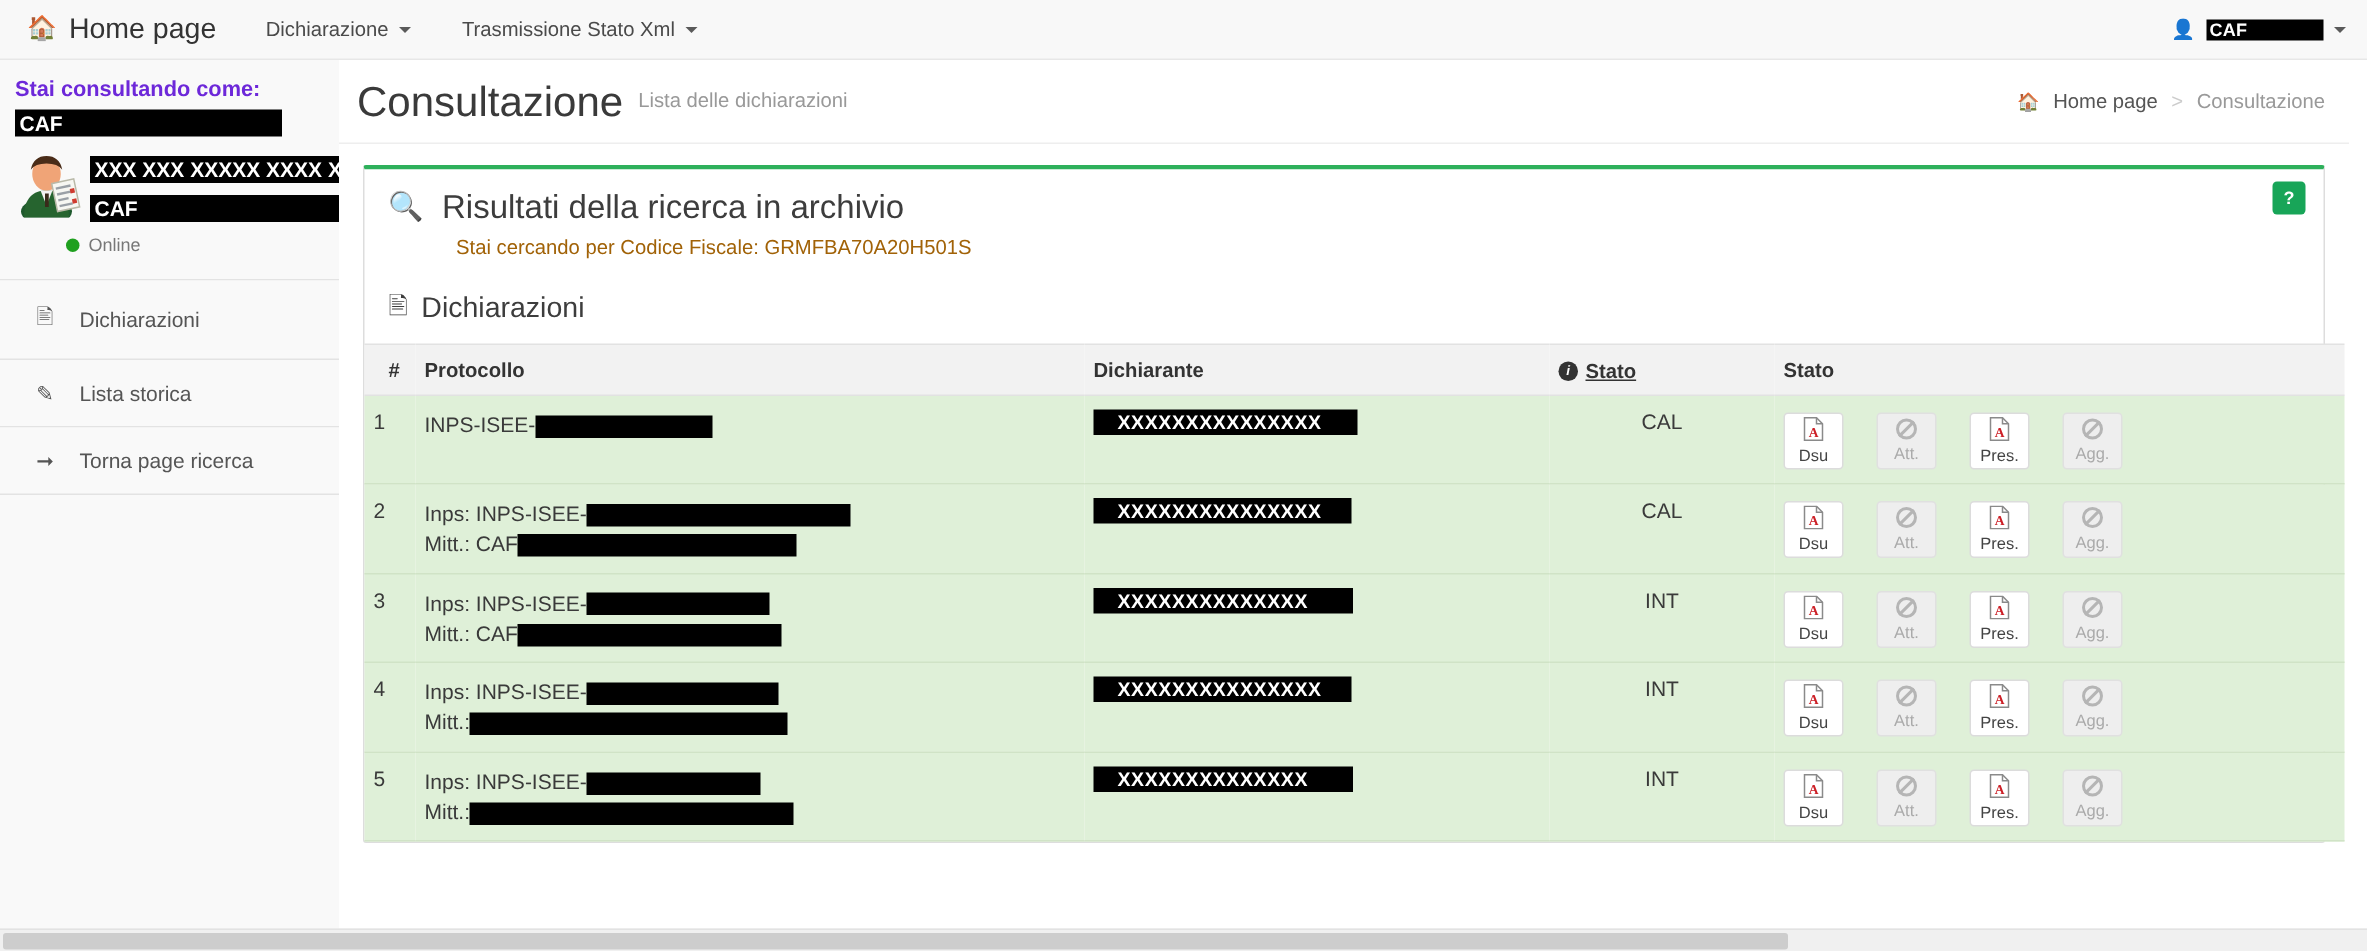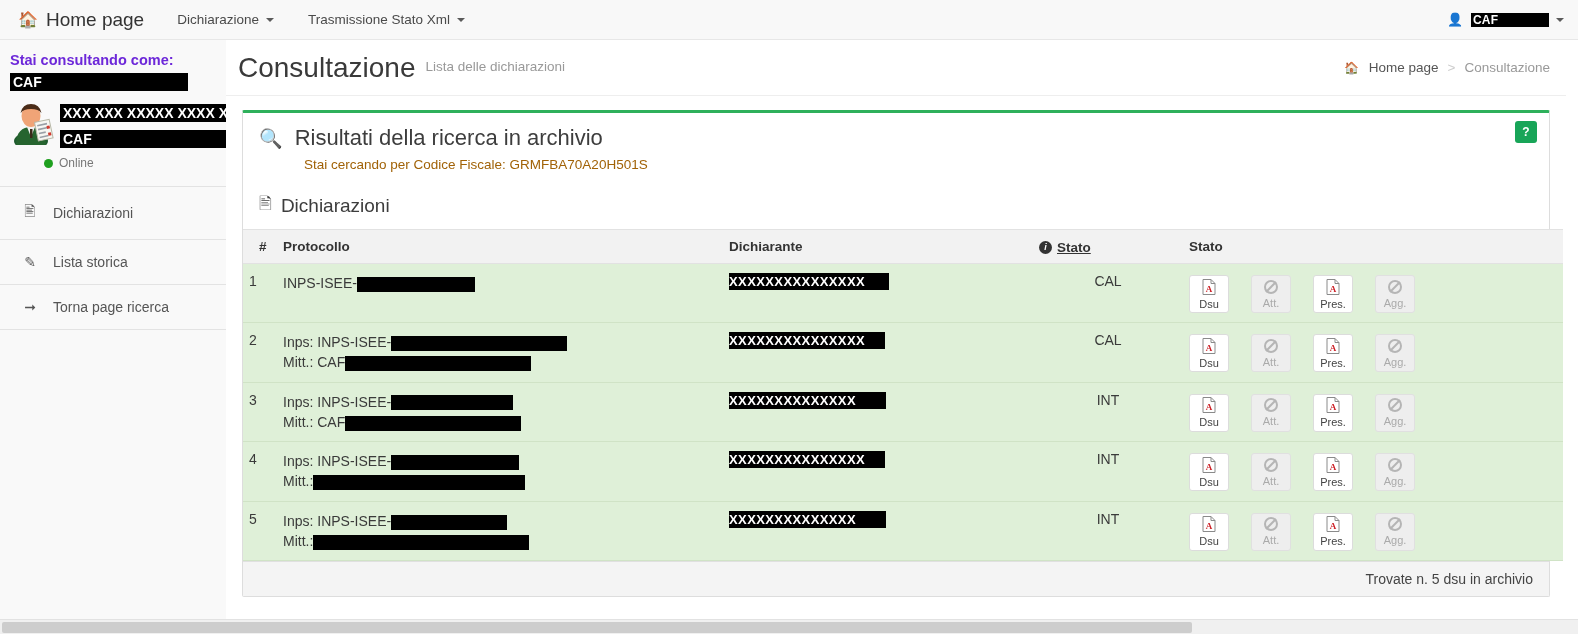--- a/index.html
+++ b/index.html
@@ -170,21 +170,21 @@
   table.grid tbody td {
     padding: 9px 6px; font-size: 14px; color: #3a3a3a;
     vertical-align: top;
   }
   td.c-num { padding-left: 16px; color: #555; }
   .prot-line { white-space: nowrap; line-height: 1.45; }
   .bar { background: #000; display: inline-block; height: 15px; vertical-align: middle; }
   .dich-redact {
     background: #000; color: #fff; font-weight: bold;
     font-size: 13px; letter-spacing: .4px;
-    padding: 1px 0; display: inline-block;
+    padding: 1px 16px; display: inline-block;
   }
   td.c-stato { text-align: center; font-size: 14px; color: #444; padding-top: 10px; }
 
   .actions { display: flex; gap: 22px; padding-top: 2px; }
   .act-btn {
     width: 40px; height: 38px;
     background: #fff; border: 1px solid #dcdcdc; border-radius: 3px;
     display: flex; flex-direction: column; align-items: center; justify-content: center;
     gap: 1px; cursor: pointer; font-size: 11px; color: #444;
   }
@@ -522,19 +522,18 @@
                 <div class="act-btn disabled">
                   <span class="g"><span class="ban"></span></span>
                   <span>Agg.</span>
                 </div>
               </div>
             </td>
           </tr>
         </tbody>
     </table>
 
-    <div class="panel-foot">Trovate n. 5 dsu in archivio</div>
   </div>
 </div>
 
 <div class="hscroll">
   <div class="thumb"></div>
 </div>
 
 </body></html>

